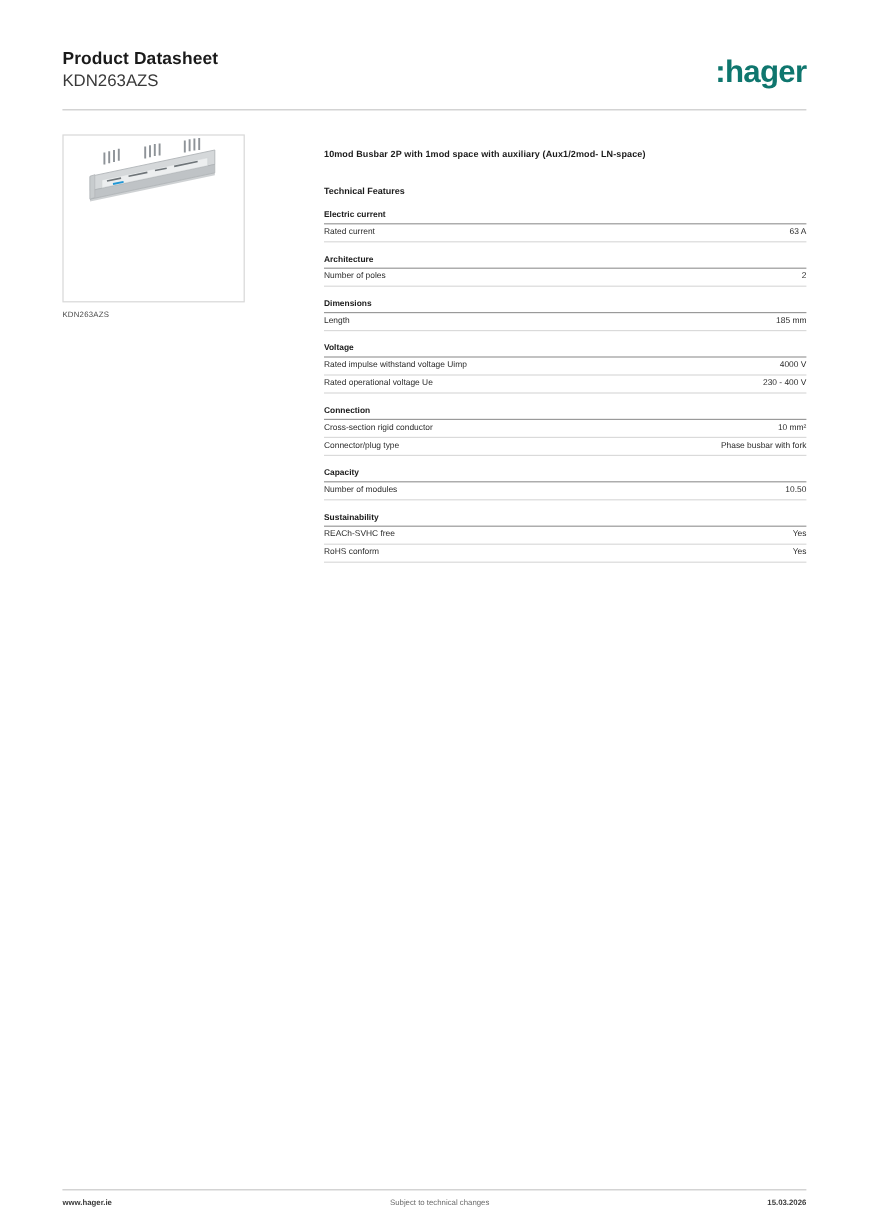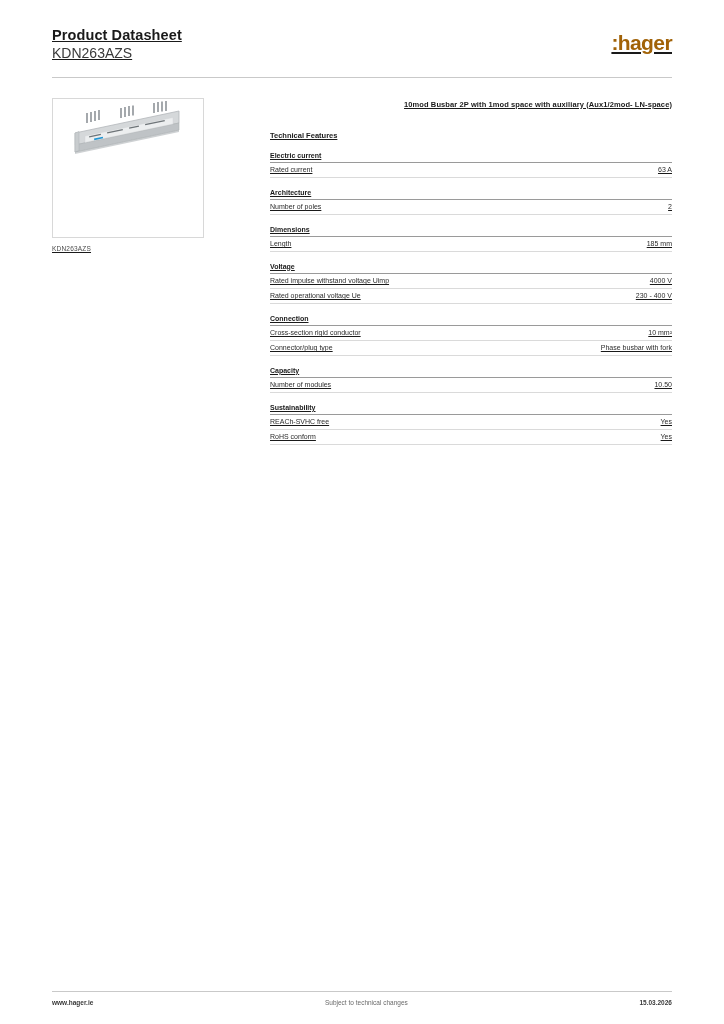--- a/index.html
+++ b/index.html
@@ -13,22 +13,21 @@
     font-family: "Liberation Sans", sans-serif;
     color: #1a1a1a;
     position: relative;
     overflow: hidden;
   }
   .page {
     position: relative;
     width: 724px;
     height: 1024px;
     box-sizing: border-box;
-    padding: 4px 52px;
-    text-decoration: underline;
+    padding: 18px 52px;
   }
 
   
   .header {
     display: flex;
     align-items: flex-start;
     justify-content: space-between;
     padding-top: 22px;
   }
   .title-block {
@@ -40,23 +39,23 @@
     letter-spacing: 0.1px;
     color: #1a1a1a;
   }
   .doc-subtitle {
     font-size: 14px;
     font-weight: normal;
     color: #3a3a3a;
     margin-top: 1px;
   }
   .brand {
-    font-size: 21px;
-    font-weight: bold;
-    color: #a16207;
+    font-size: 26px;
+    font-weight: bold;
+    color: #0f766e;
     letter-spacing: -0.6px;
     line-height: 1;
     padding-top: 6px;
   }
   .header-rule {
     border-top: 1px solid #c9c9c9;
     margin-top: 14px;
   }
 
   
@@ -86,22 +85,21 @@
   .right-col {
     flex: 1 1 auto;
     padding-left: 64px;
   }
 
   .product-desc {
     font-size: 7.5px;
     font-weight: bold;
     color: #1a1a1a;
     letter-spacing: 0.1px;
-    margin-top: 2px;
-    text-align: right;
+    margin-top: 12px;
   }
   .section-title {
     font-size: 7.5px;
     font-weight: bold;
     color: #1a1a1a;
     margin-top: 22px;
     margin-bottom: 12px;
   }
   .group {
     margin-top: 11px;

